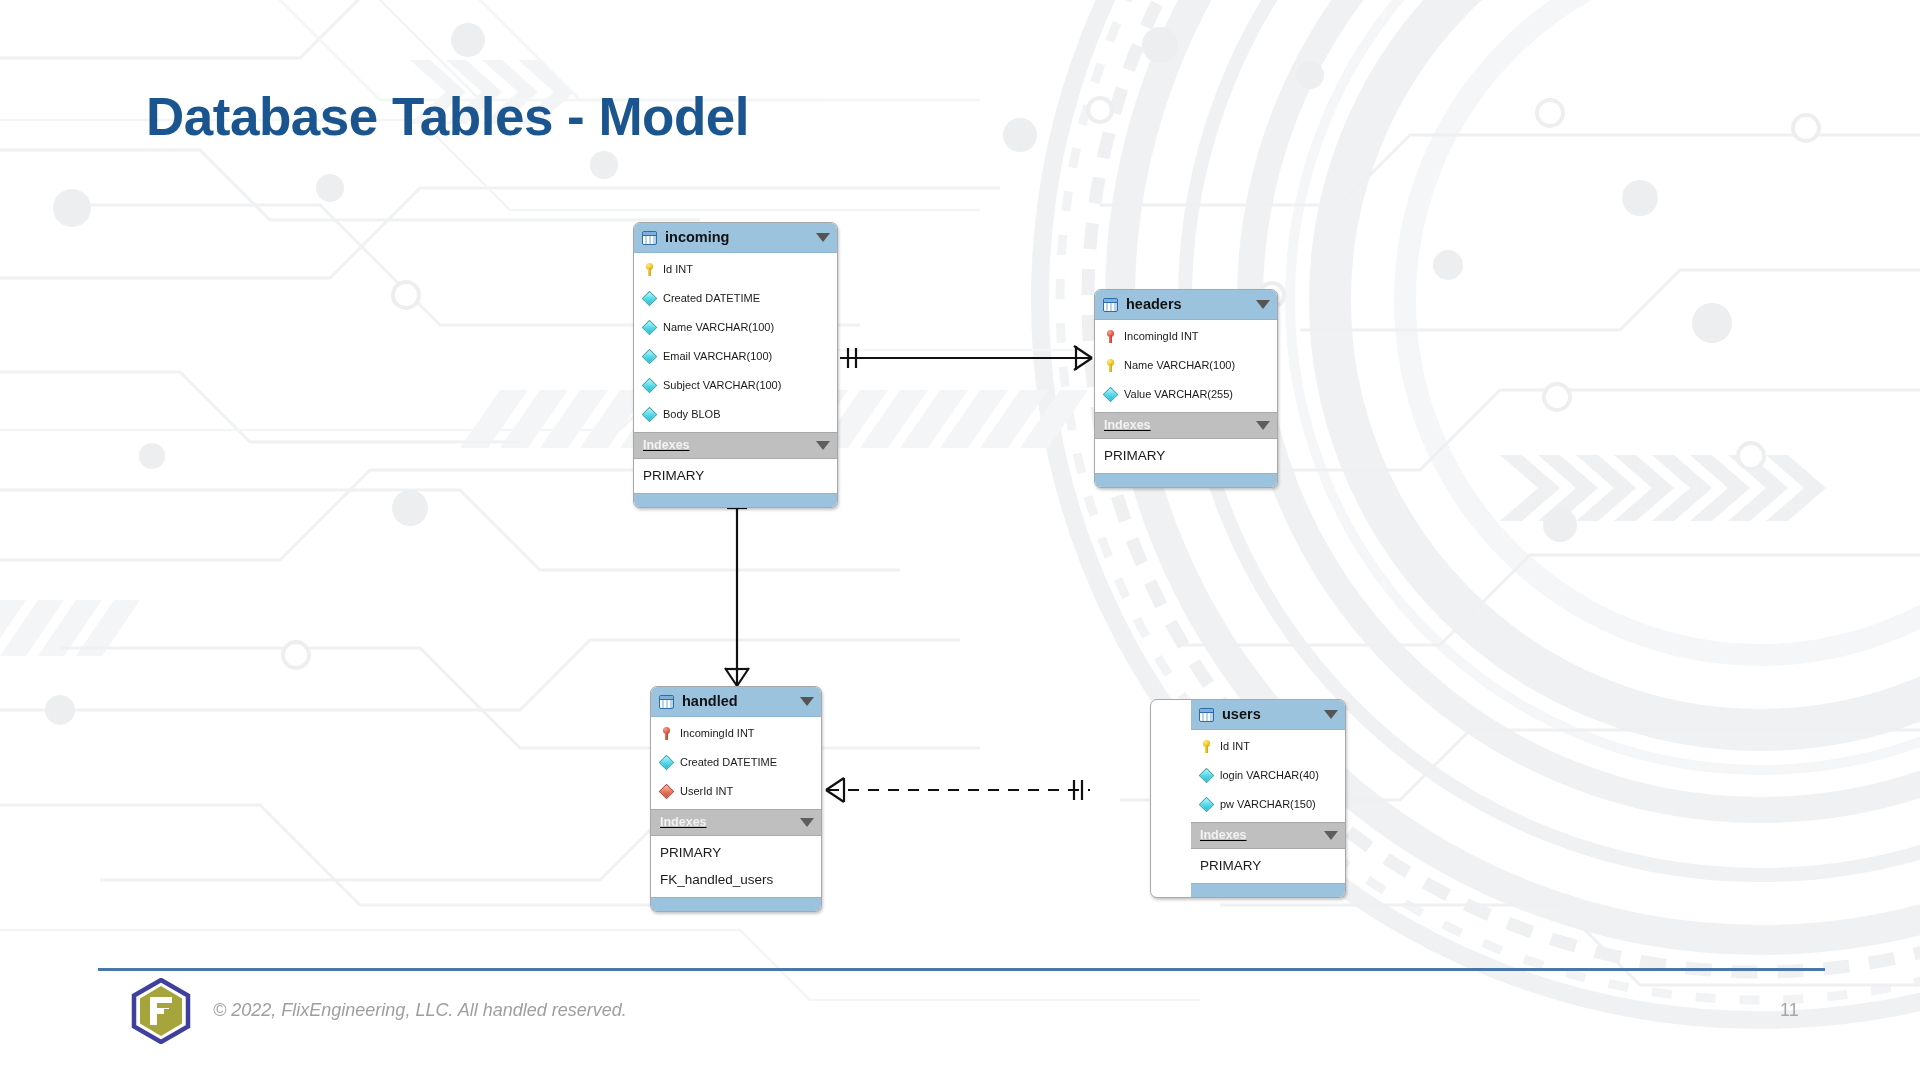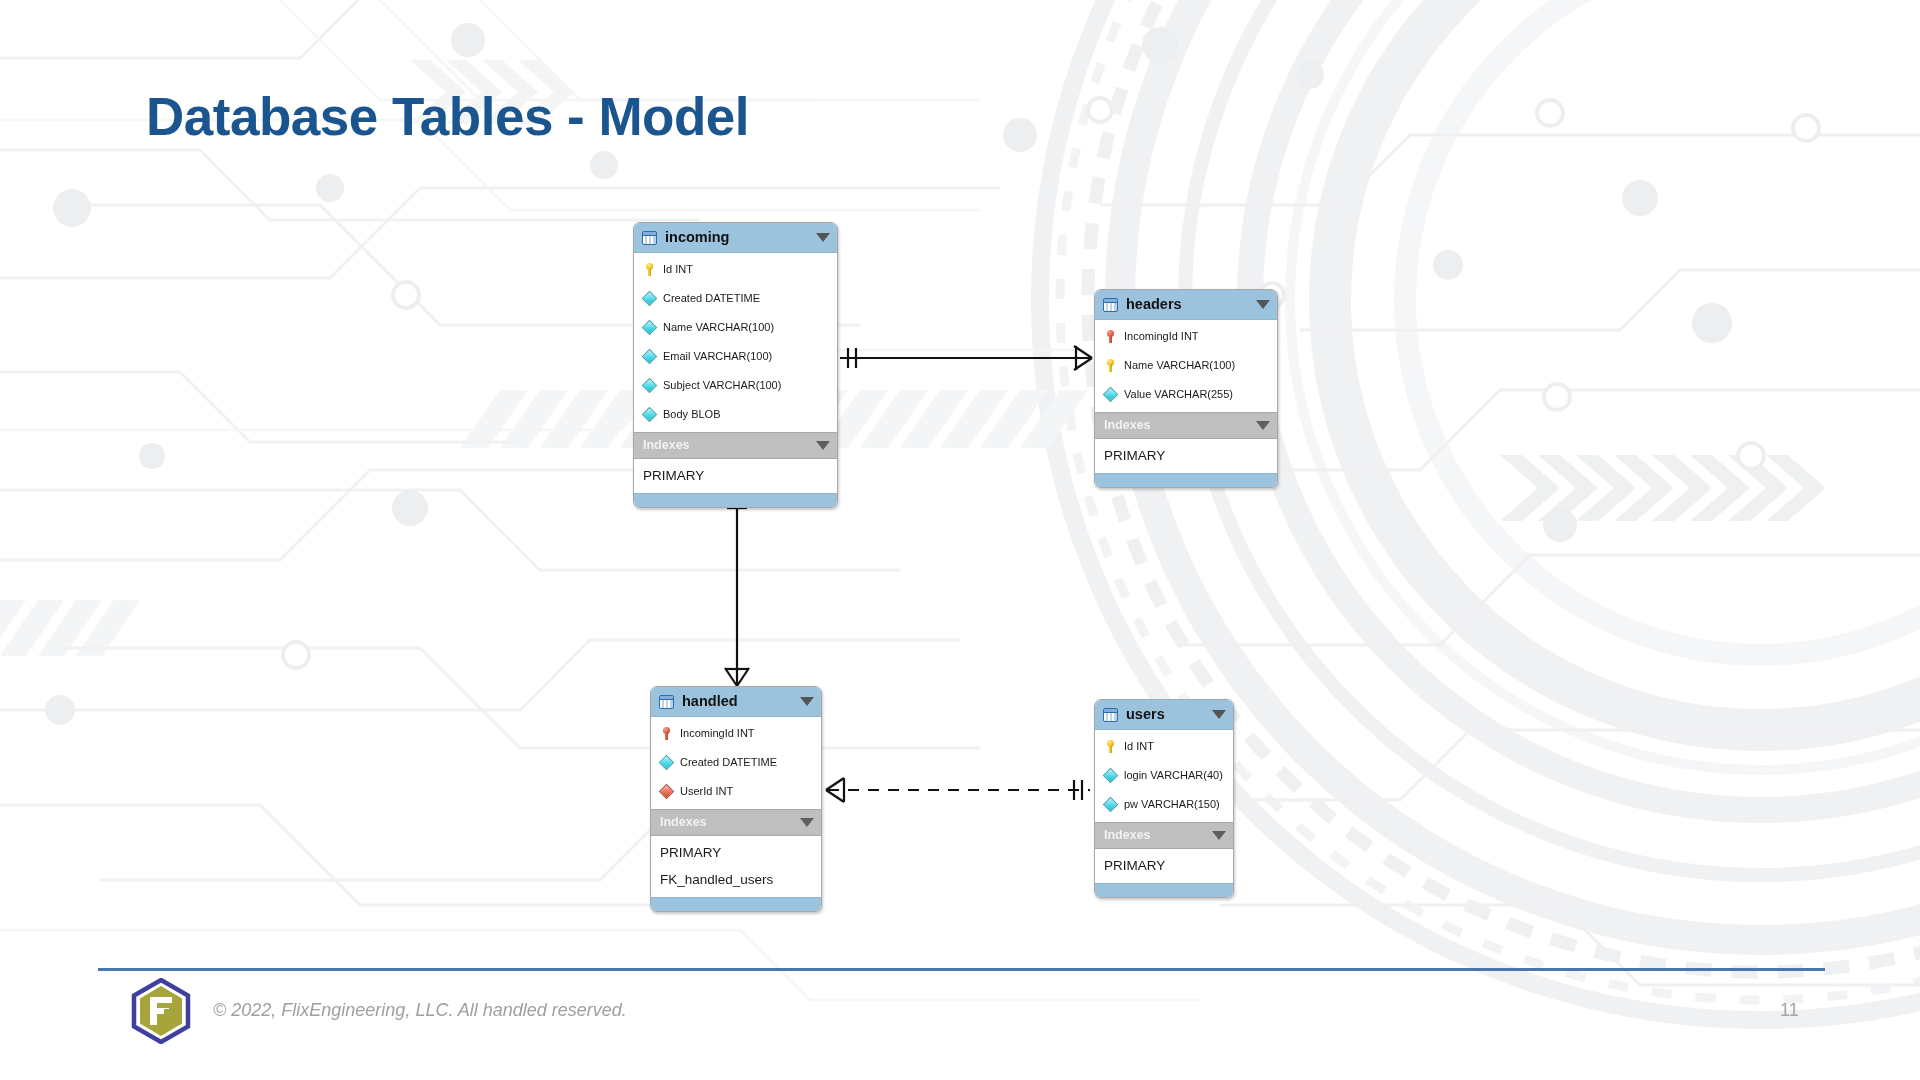--- a/index.html
+++ b/index.html
@@ -172,20 +172,21 @@
     line-height: 1;
   }
   .idx-header {
     display: flex;
     align-items: center;
     height: 25px;
     padding: 0 7px 0 9px;
     background: #bfbfbf;
     border-top: 1px solid #a9a9a9;
     border-bottom: 1px solid #a9a9a9;
+    text-decoration: underline;
   }
   .idx-title {
     flex: 1 1 auto;
     font-size: 12.5px;
     font-weight: bold;
     color: #f2f2f2;
     white-space: nowrap;
     line-height: 1;
   }
   .idx-header .caret {
@@ -517,21 +518,21 @@
         <span class="idx-title">Indexes</span>
         <span class="caret"></span>
       </div>
       <div class="idx-list">
         <div class="idx-row">PRIMARY</div>
         <div class="idx-row">FK_handled_users</div>
       </div>
       <div class="tbl-footer"></div>
     </div>
 
-    <div class="er-table" style="left:1094px; top:699px; width:140px;">
+    <div class="er-table" style="left:1150px; top:699px; width:196px;padding-left:40px;">
       <div class="tbl-header">
         <span class="tbl-icon"></span>
         <span class="tbl-name">users</span>
         <span class="caret"></span>
       </div>
       <div class="tbl-cols">
         <div class="col-row">
           <span class="col-ico ico-key"></span>
           <span class="col-text">Id INT</span>
         </div>

